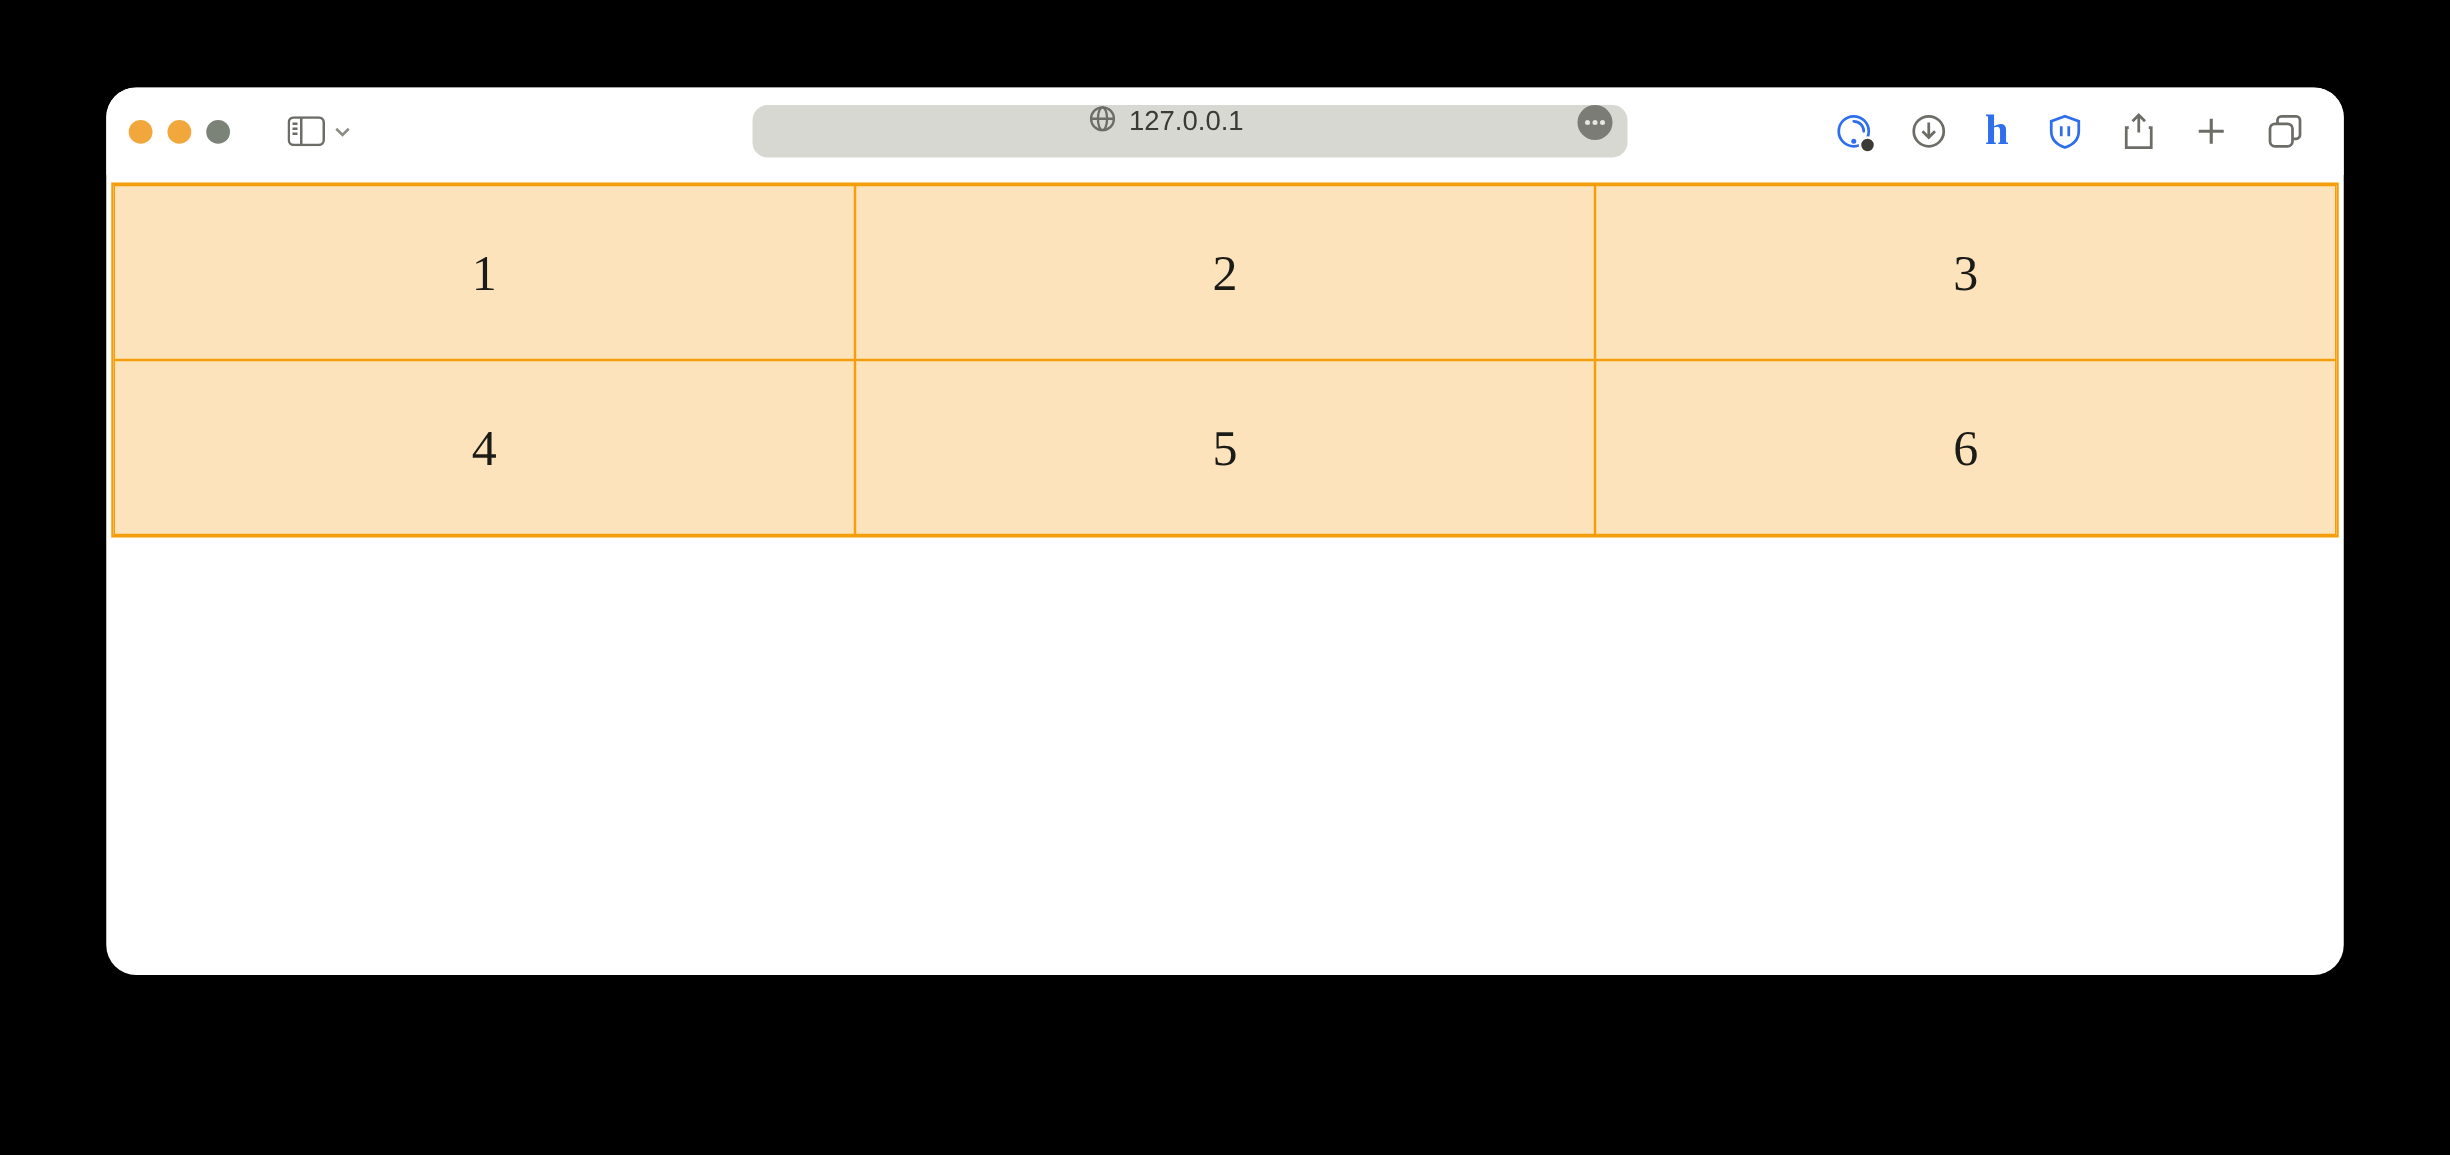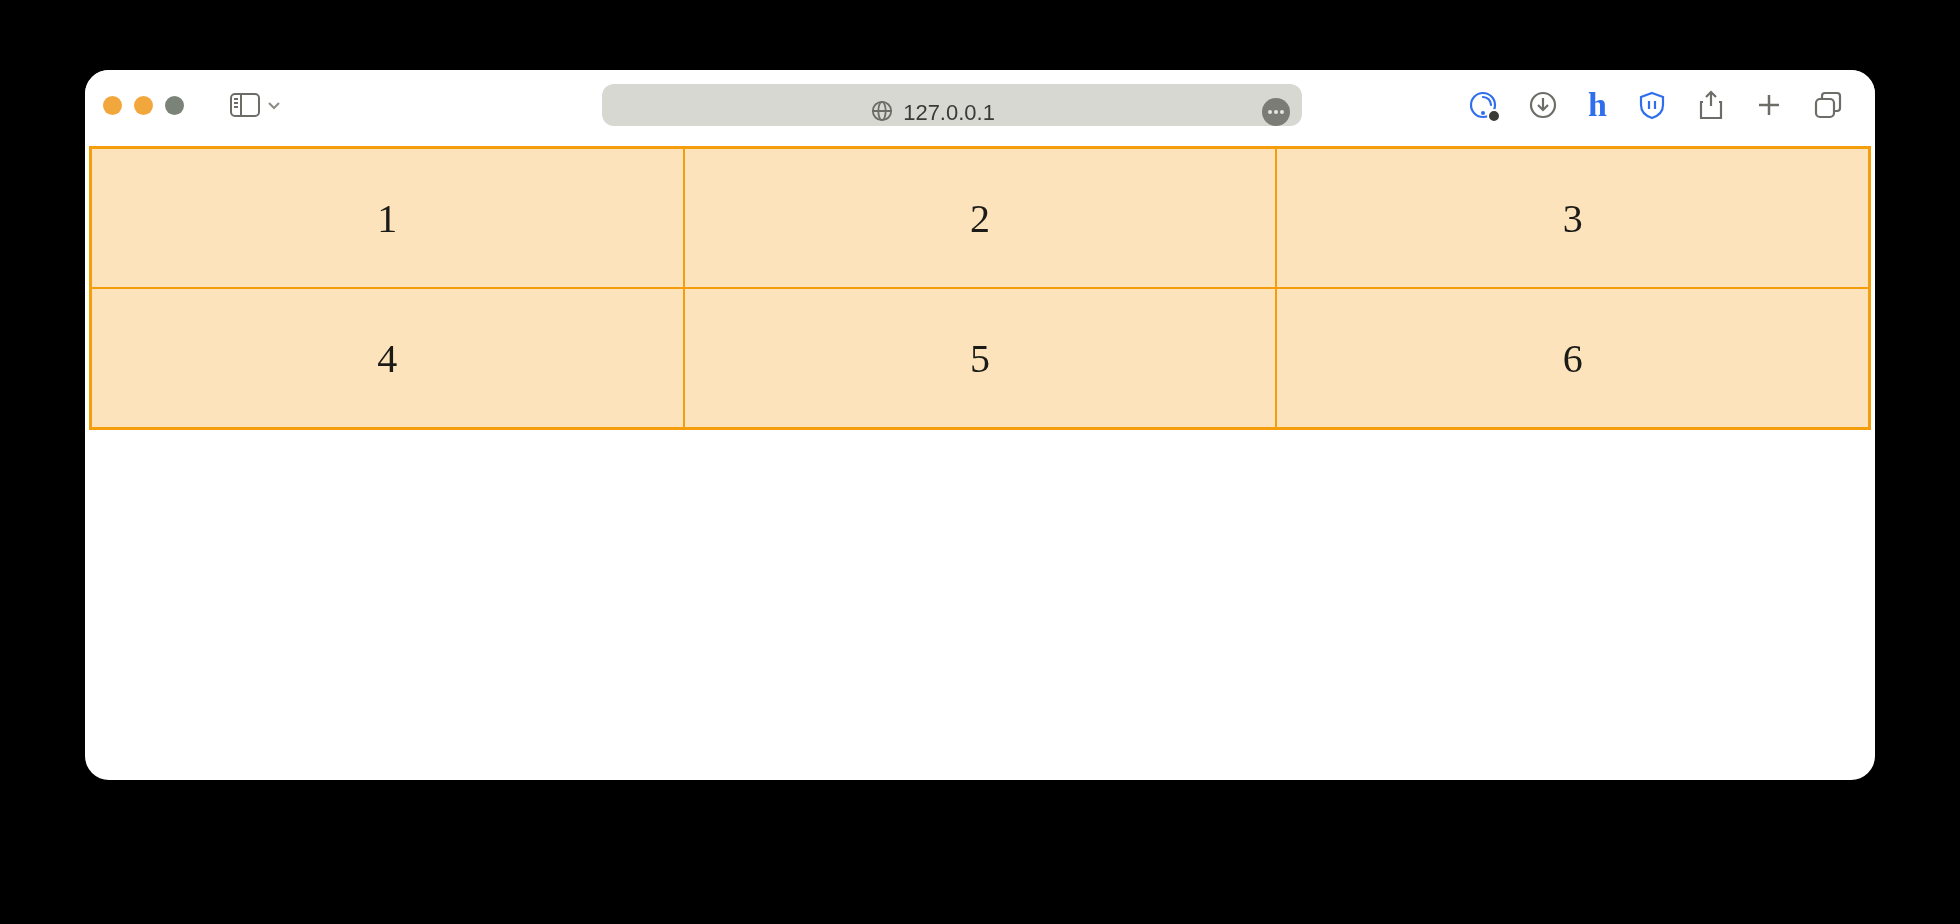--- a/index.html
+++ b/index.html
@@ -70,21 +70,21 @@
     .spacer-left {
       width: 160px;
     }
 
     .address-bar {
       flex: 0 0 700px;
       height: 42px;
       background: #d8d8d3;
       border-radius: 12px;
       display: flex;
-      align-items: flex-end;
+      align-items: flex-start;
       padding: 0 12px;
       gap: 10px;
       margin: 0 auto;
     }
 
     .address-globe {
       margin-left: auto;
       color: #6d6d68;
     }
 

